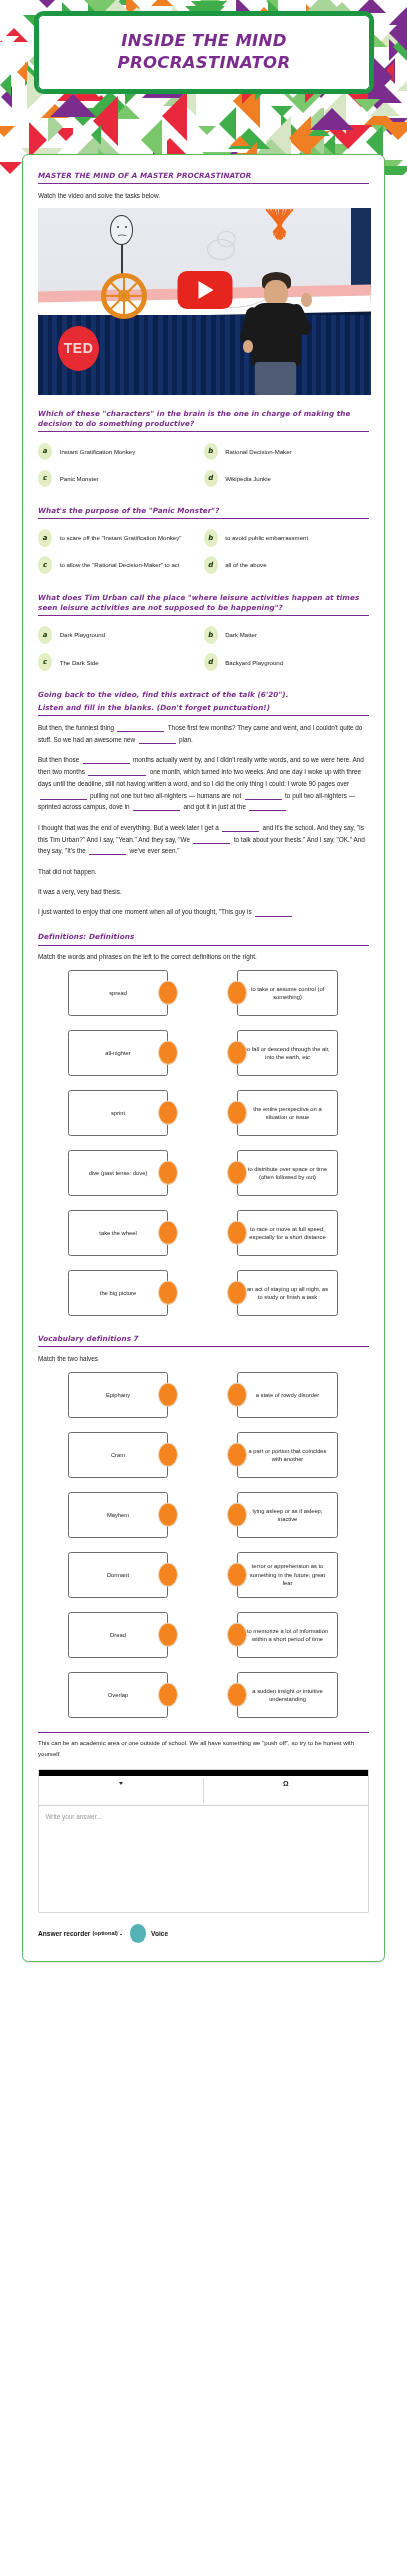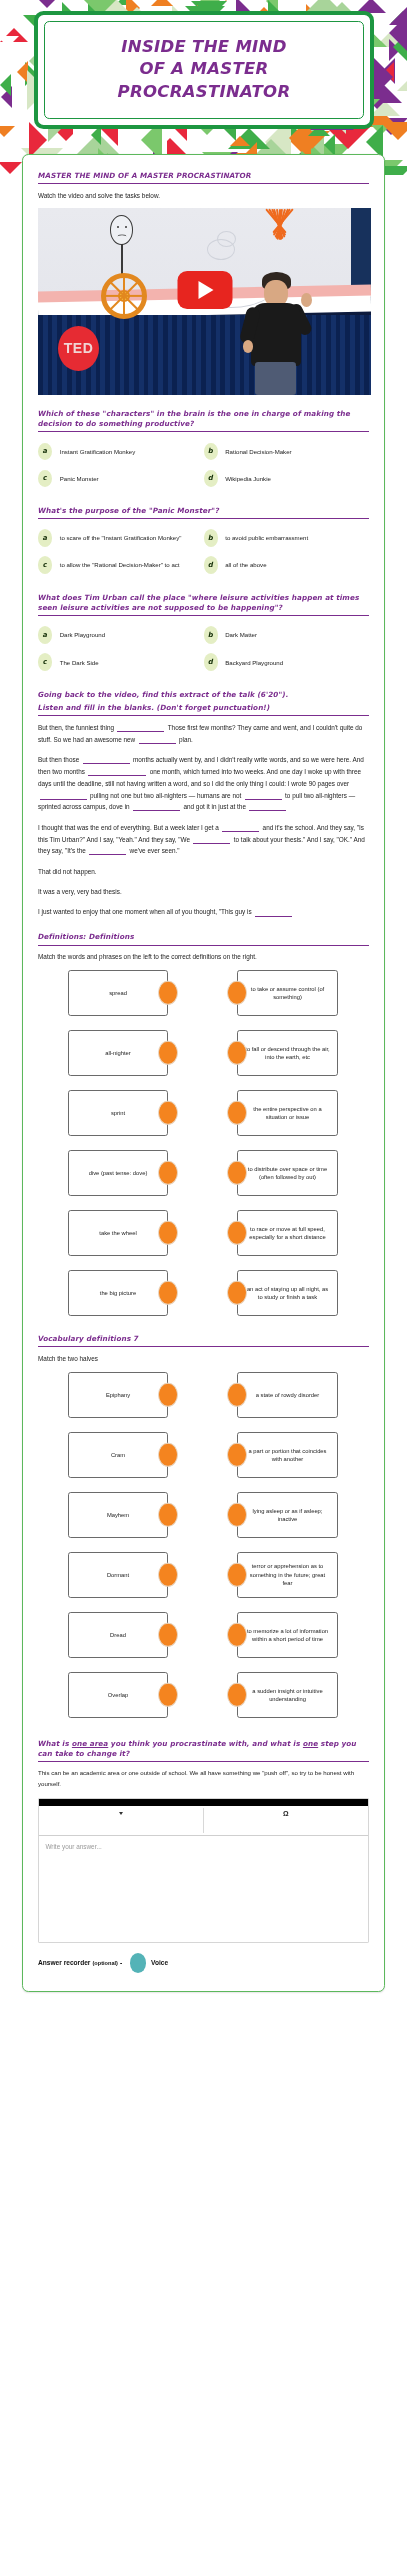--- a/index.html
+++ b/index.html
@@ -34,21 +34,21 @@
   .title-card-wrap {
     position: absolute;
     top: 10.6px; left: 34px;
     width: 340px;
     z-index: 3;
   }
   .title-card {
     background: #ffffff;
     border: 4.8px solid #1d9641;
     border-radius: 9.6px;
-    padding: 6px;
+    padding: 0;
   }
   .title-card-inner {
     border: 0.5px solid #1d9641;
     border-radius: 5.3px;
     padding: 14px 12.7px 14px;
     text-align: center;
   }
   .title-text {
     font-family: "DejaVu Sans", sans-serif;
     font-style: italic;
@@ -456,21 +456,20 @@
     <div class="tri" style="border-top: 22px solid transparent; border-bottom: 22px solid transparent; border-right: 22px solid rgb(63, 174, 74); left: 311px; top: 14px;"></div>
     <div class="tri" style="border-left: 16.5px solid transparent; border-right: 16.5px solid transparent; border-top: 16.5px solid rgb(255, 255, 255); left: 365px; top: 25px;"></div>
   </div>
 
 <div class="page">
 
   <div class="title-card-wrap">
     <div class="title-card">
       <div class="title-card-inner">
         <div class="title-text">INSIDE THE MIND</div>
-        <div class="title-text">OF A MASTER</div>
         <div class="title-text">PROCRASTINATOR</div>
       </div>
     </div>
   </div>
 
   <div class="sheet">
 
     <div class="section-head first">MASTER THE MIND OF A MASTER PROCRASTINATOR</div>
     <div class="head-rule"></div>
     <div class="body-text">Watch the video and solve the tasks below.</div>
@@ -703,27 +702,20 @@
         <div class="match-row">
           <div class="mbox left">Dread<span class="dot on-right"></span></div>
           <div class="mbox right">to memorize a lot of information within a short period of time<span class="dot on-left"></span></div>
         </div>
         <div class="match-row">
           <div class="mbox left">Overlap<span class="dot on-right"></span></div>
           <div class="mbox right">a sudden insight or intuitive understanding<span class="dot on-left"></span></div>
         </div>
       </div>
 
-    <div class="section-head" style="margin-top:21px;">
-      <span>What is</span>
-      <span style="text-decoration:underline;">one area</span>
-      <span>you think you procrastinate with, and what is</span>
-      <span style="text-decoration:underline;">one</span>
-      <span>step you can take to change it?</span>
-    </div>
     <div class="head-rule"></div>
     <div class="final-note">This can be an academic area or one outside of school. We all have something we "push off", so try to be honest with yourself.</div>
 
     <div class="editor">
       <div class="editor-topbar"></div>
       <div class="editor-toolbar">
         <div class="tb-cell">
           <div class="caret-down"></div>
         </div>
         <div class="tb-sep"></div>

